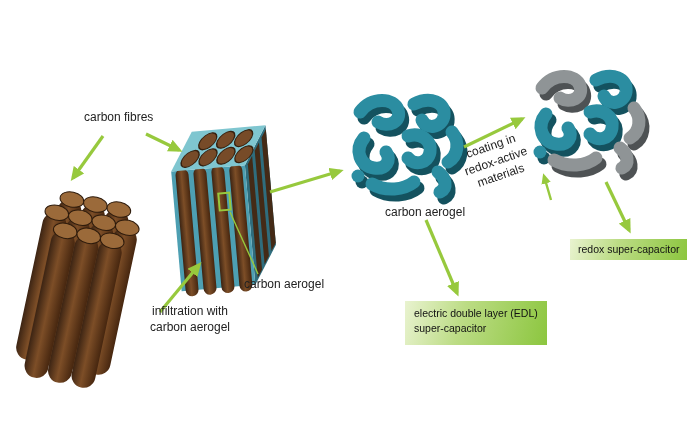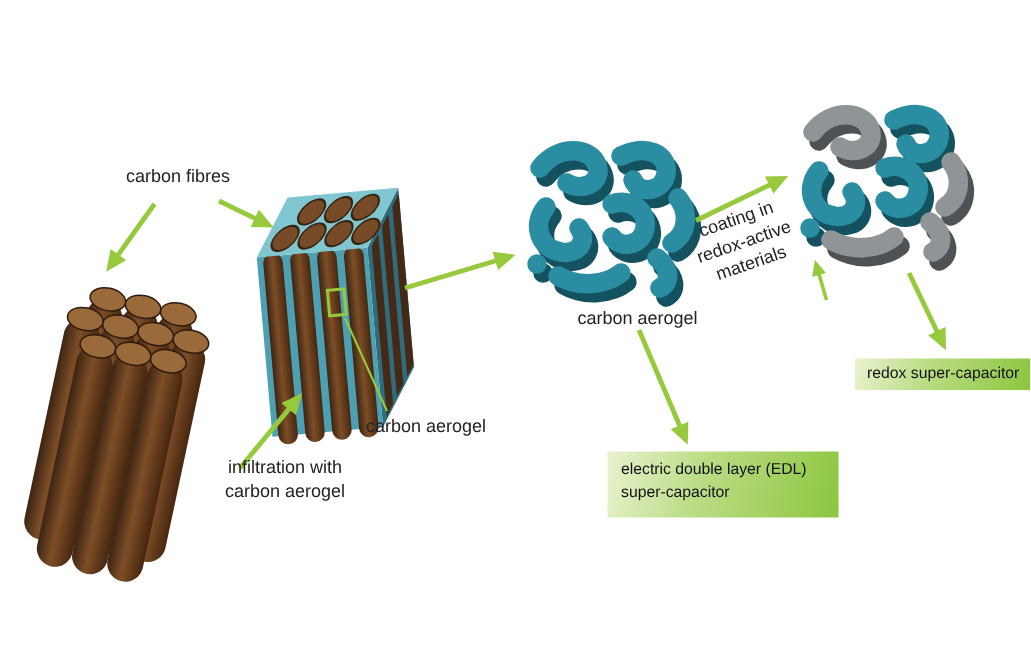--- a/index.html
+++ b/index.html
@@ -193,17 +193,17 @@
 
   <div class="label" style="left:84px;top:110px">carbon fibres</div>
   <div class="label center" style="left:136px;top:304px;width:108px">infiltration with
 carbon aerogel</div>
   <div class="label" style="left:244px;top:277px">carbon aerogel</div>
   <div class="label" style="left:385px;top:205px">carbon aerogel</div>
   <div class="label center rotated" style="left:450px;top:138px;width:92px">coating in
 redox-active
 materials</div>
 
-  <div class="greenbox" style="left:405px;top:301px;width:154px;min-height:44px">electric double layer (EDL)
+  <div class="greenbox" style="left:405px;top:301px;width:142px;min-height:44px">electric double layer (EDL)
 super-capacitor</div>
   <div class="greenbox single" style="left:570px;top:239px;width:117px">redox super-capacitor</div>
 
 </div>
 
 </body></html>

